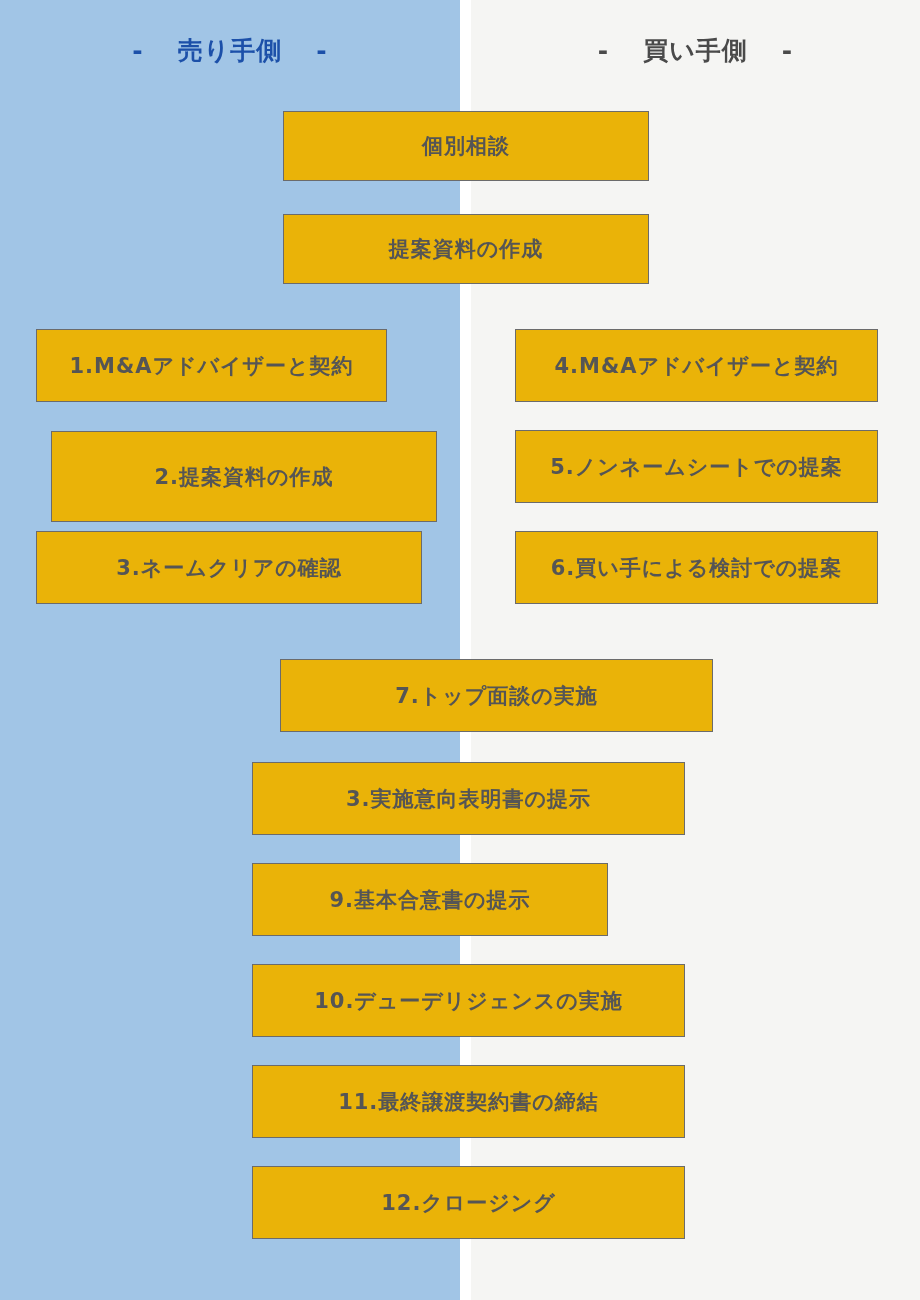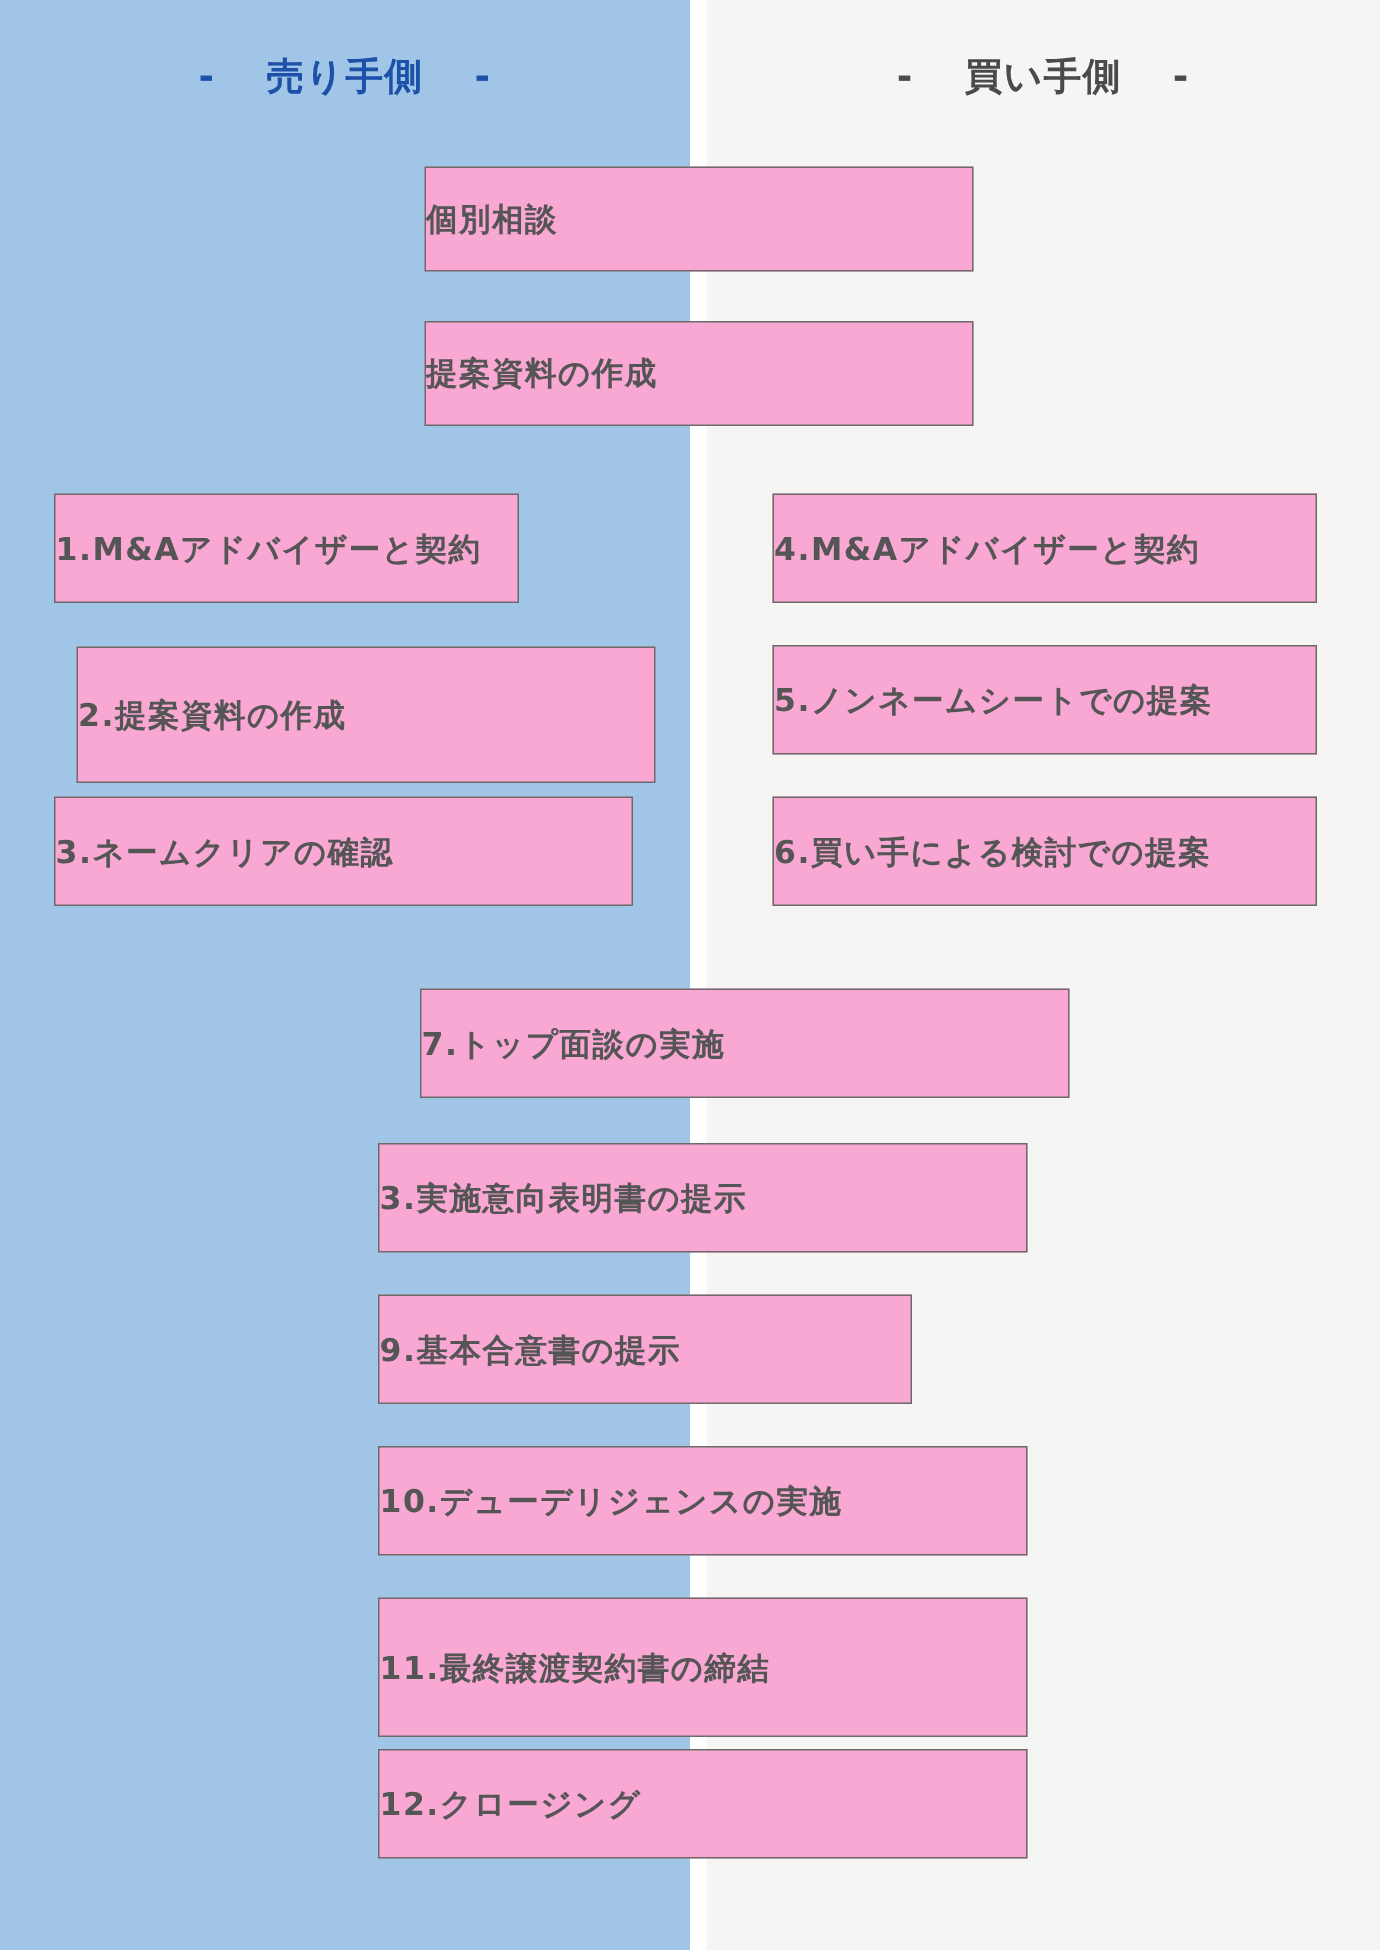--- a/index.html
+++ b/index.html
@@ -20,23 +20,23 @@
   .col-title {
     position: absolute; top: 30px; height: 40px;
     display: flex; align-items: center; justify-content: center;
     font-size: 25px; font-weight: bold; letter-spacing: 1px;
   }
   .col-title .label { margin: 0 34px; }
   .title-seller { left: 0; width: 460px; color: #1c50a9; }
   .title-buyer { left: 471px; width: 449px; color: #4a4a4a; padding-left: 0; }
   .step {
     position: absolute;
-    background: #f9a8d4;
+    background: #eab308;
     border: 1px solid #6b6b6b;
-    display: flex; align-items: center; 
+    display: flex; align-items: center; justify-content: center;
     color: #555555;
     font-size: 21px; font-weight: bold; letter-spacing: 1px;
     white-space: nowrap;
   }
 </style>
 </head>
 <body>
 
 <div class="col-seller"></div>
 <div class="col-buyer"></div>
@@ -52,21 +52,21 @@
   <span>-</span>
 </div>
 
 <div class="step" style="left:283px; top:111px; width:366px; height:70px;">
   <span>個別相談</span>
 </div>
 <div class="step" style="left:283px; top:214px; width:366px; height:70px;">
   <span>提案資料の作成</span>
 </div>
 
-<div class="step" style="left:36px; top:329px; width:310px; height:73px;">
+<div class="step" style="left:36px; top:329px; width:351px; height:73px;">
   <span>1.M&amp;Aアドバイザーと契約</span>
 </div>
 <div class="step" style="left:51px; top:431px; width:386px; height:91px;">
   <span>2.提案資料の作成</span>
 </div>
 <div class="step" style="left:36px; top:531px; width:386px; height:73px;">
   <span>3.ネームクリアの確認</span>
 </div>
 
 <div class="step" style="left:515px; top:329px; width:363px; height:73px;">
@@ -84,18 +84,18 @@
 </div>
 <div class="step" style="left:252px; top:762px; width:433px; height:73px;">
   <span>3.実施意向表明書の提示</span>
 </div>
 <div class="step" style="left:252px; top:863px; width:356px; height:73px;">
   <span>9.基本合意書の提示</span>
 </div>
 <div class="step" style="left:252px; top:964px; width:433px; height:73px;">
   <span>10.デューデリジェンスの実施</span>
 </div>
-<div class="step" style="left:252px; top:1065px; width:433px; height:93px;">
+<div class="step" style="left:252px; top:1065px; width:433px; height:73px;">
   <span>11.最終譲渡契約書の締結</span>
 </div>
 <div class="step" style="left:252px; top:1166px; width:433px; height:73px;">
   <span>12.クロージング</span>
 </div>
 
 </body></html>

